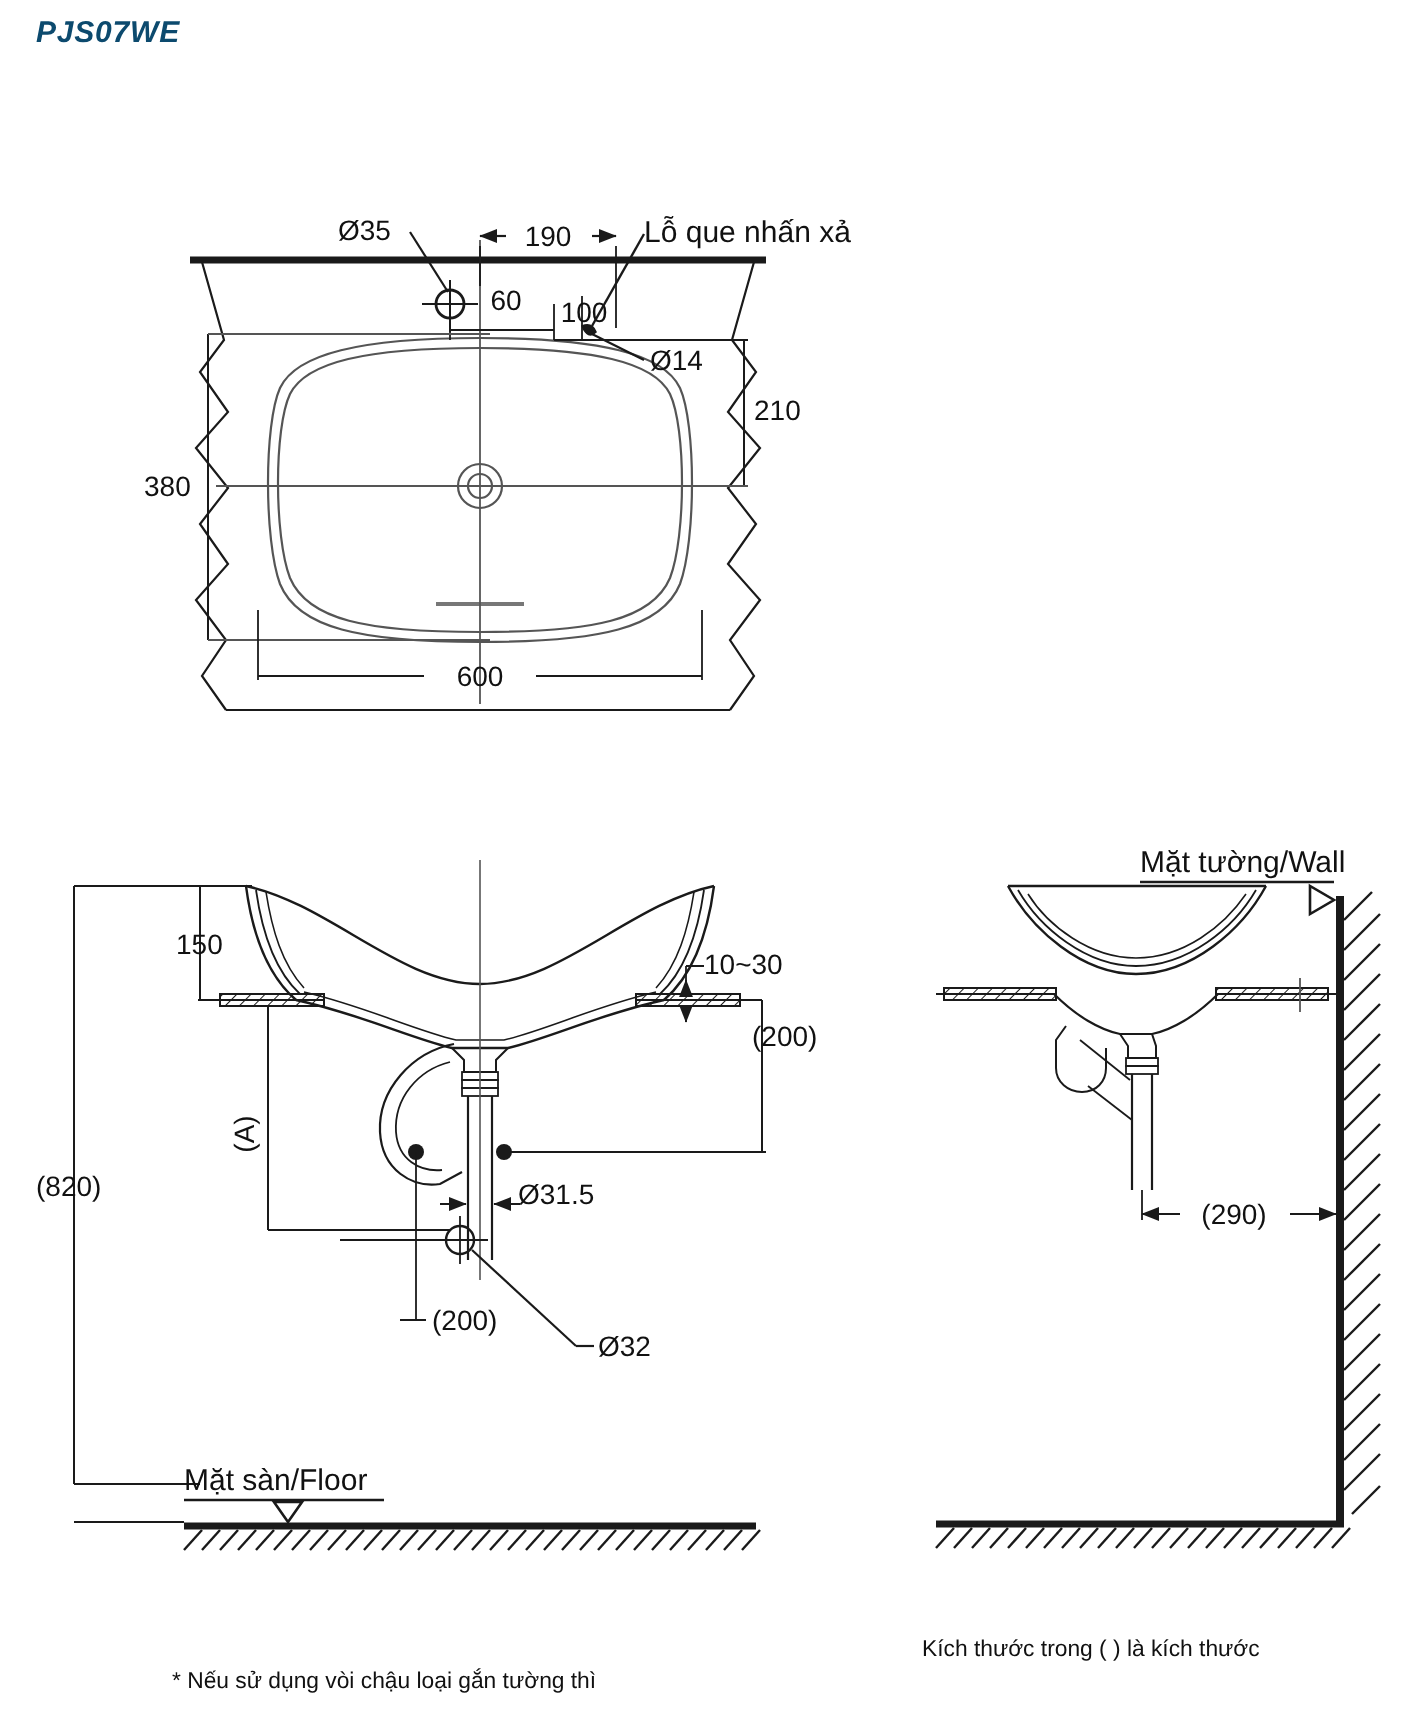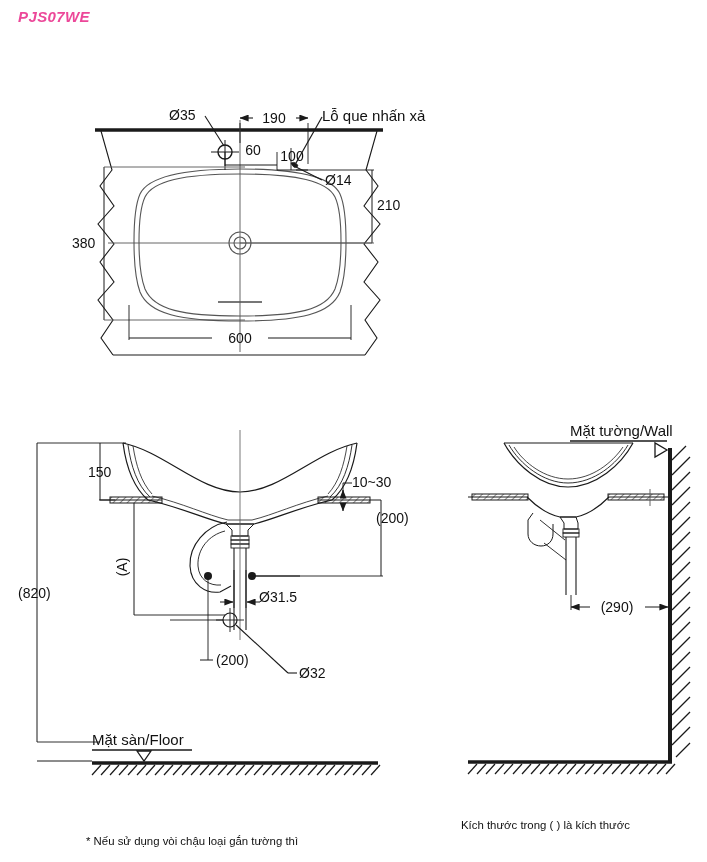--- a/index.html
+++ b/index.html
@@ -6,21 +6,21 @@
   html,body{margin:0;padding:0;background:#ffffff;}
   body{
     width:707px;height:862px;position:relative;overflow:hidden;
     font-family:"Liberation Sans","DejaVu Sans",sans-serif;
     color:#1a1a1a;
   }
   #model-title{
     position:absolute;left:18px;top:8px;
     font-size:15px;font-weight:bold;font-style:italic;
     letter-spacing:0.4px;
-    color:#ec4899;
+    color:#0c4a6e;
   }
   #canvas{position:absolute;left:0;top:0;width:707px;height:862px;}
   .note-block{
     position:absolute;
     font-size:11.4px;
     line-height:14.6px;
     color:#111;
     white-space:pre;
   }
   #note-left{left:86px;top:805px;}

